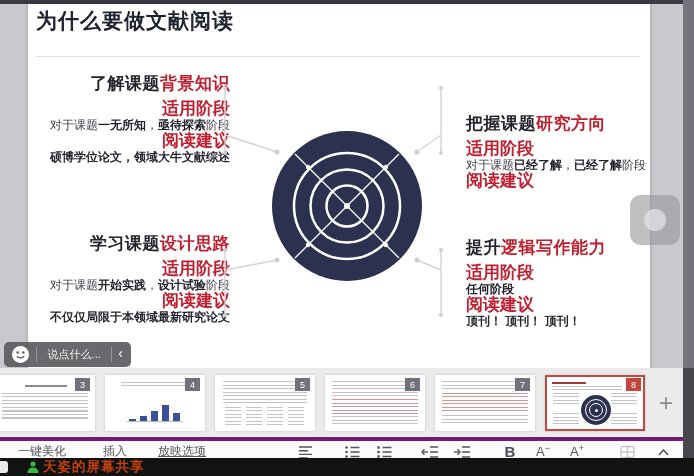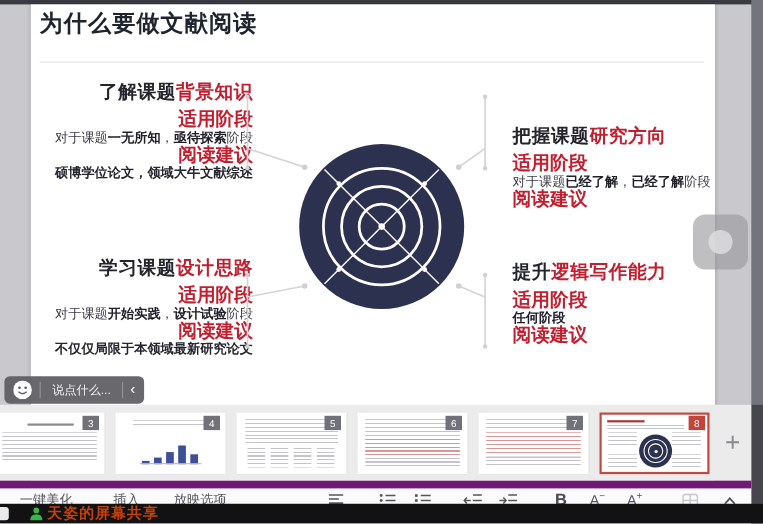--- a/index.html
+++ b/index.html
@@ -59,21 +59,21 @@
   .t-base{position:absolute;height:1px;background:#b9b9bf;}
   .mini-target{position:absolute;width:30px;height:30px;border-radius:50%;background:#2c3150;
                display:flex;align-items:center;justify-content:center;}
   .mini-r1{width:20px;height:20px;border:1px solid #fff;border-radius:50%;display:flex;align-items:center;justify-content:center;}
   .mini-r2{width:12px;height:12px;border:1px solid #fff;border-radius:50%;display:flex;align-items:center;justify-content:center;}
   .mini-dot{width:3px;height:3px;background:#fff;border-radius:50%;}
   #add-slide{left:650px;top:388px;width:32px;height:30px;color:#8a8a90;font-size:24px;font-weight:300;
              display:flex;align-items:center;justify-content:center;}
 
   
-  #footer-bar{left:0;top:437px;width:683px;height:21px;background:#fbfbfc;border-top:7px solid #701a75;box-sizing:border-box;}
+  #footer-bar{left:0;top:437px;width:683px;height:21px;background:#fbfbfc;border-top:4px solid #701a75;box-sizing:border-box;}
   .ft-label{position:absolute;top:0;height:20px;line-height:20px;font-size:12px;color:#55555c;}
   .ft-icon{position:absolute;top:2px;width:20px;height:17px;display:flex;align-items:center;justify-content:center;}
   .ft-text{font-size:15px;font-weight:bold;color:#4a4a52;}
   .ft-a{font-size:13px;color:#55555c;}
   .ft-a sup{font-size:9px;}
 
   
   #share-bar{left:0;top:458px;width:694px;height:18px;background:#121212;}
   #share-partial{position:absolute;left:-5px;top:3px;width:13px;height:12px;background:#e9e9e9;border-radius:3px;}
   #share-icon{position:absolute;left:26px;top:2px;}
@@ -111,20 +111,21 @@
     <div class="q-line"><span>对于课题</span><b>开始实践</b><span>，</span><b>设计试验</b><span>阶段</span></div>
     <div class="q-label">阅读建议</div>
     <div class="q-advice">不仅仅局限于本领域最新研究论文</div>
   </div>
 
   <div class="abs quad" id="quad-br">
     <div class="q-title"><span>提升</span><span class="q-red">逻辑写作能力</span></div>
     <div class="q-label">适用阶段</div>
     <div class="q-line"><span></span><b>任何阶段</b><span></span><b></b><span></span></div>
     <div class="q-label">阅读建议</div>
+    <div class="q-advice">顶刊！ 顶刊！ 顶刊！</div>
   </div>
 
   <svg class="abs" id="target-graphic" viewBox="0 0 255 260" width="255" height="260">
     <g stroke="#d4d4d8" stroke-width="1.5" fill="none">
       <path d="M15 13 V78"></path>
         <path d="M15 60 L67 77"></path>
       <path d="M231 13 V78"></path>
         <path d="M231 60 L207 77"></path>
       <path d="M15 175 V240"></path>
         <path d="M15 195 L67 185"></path>

